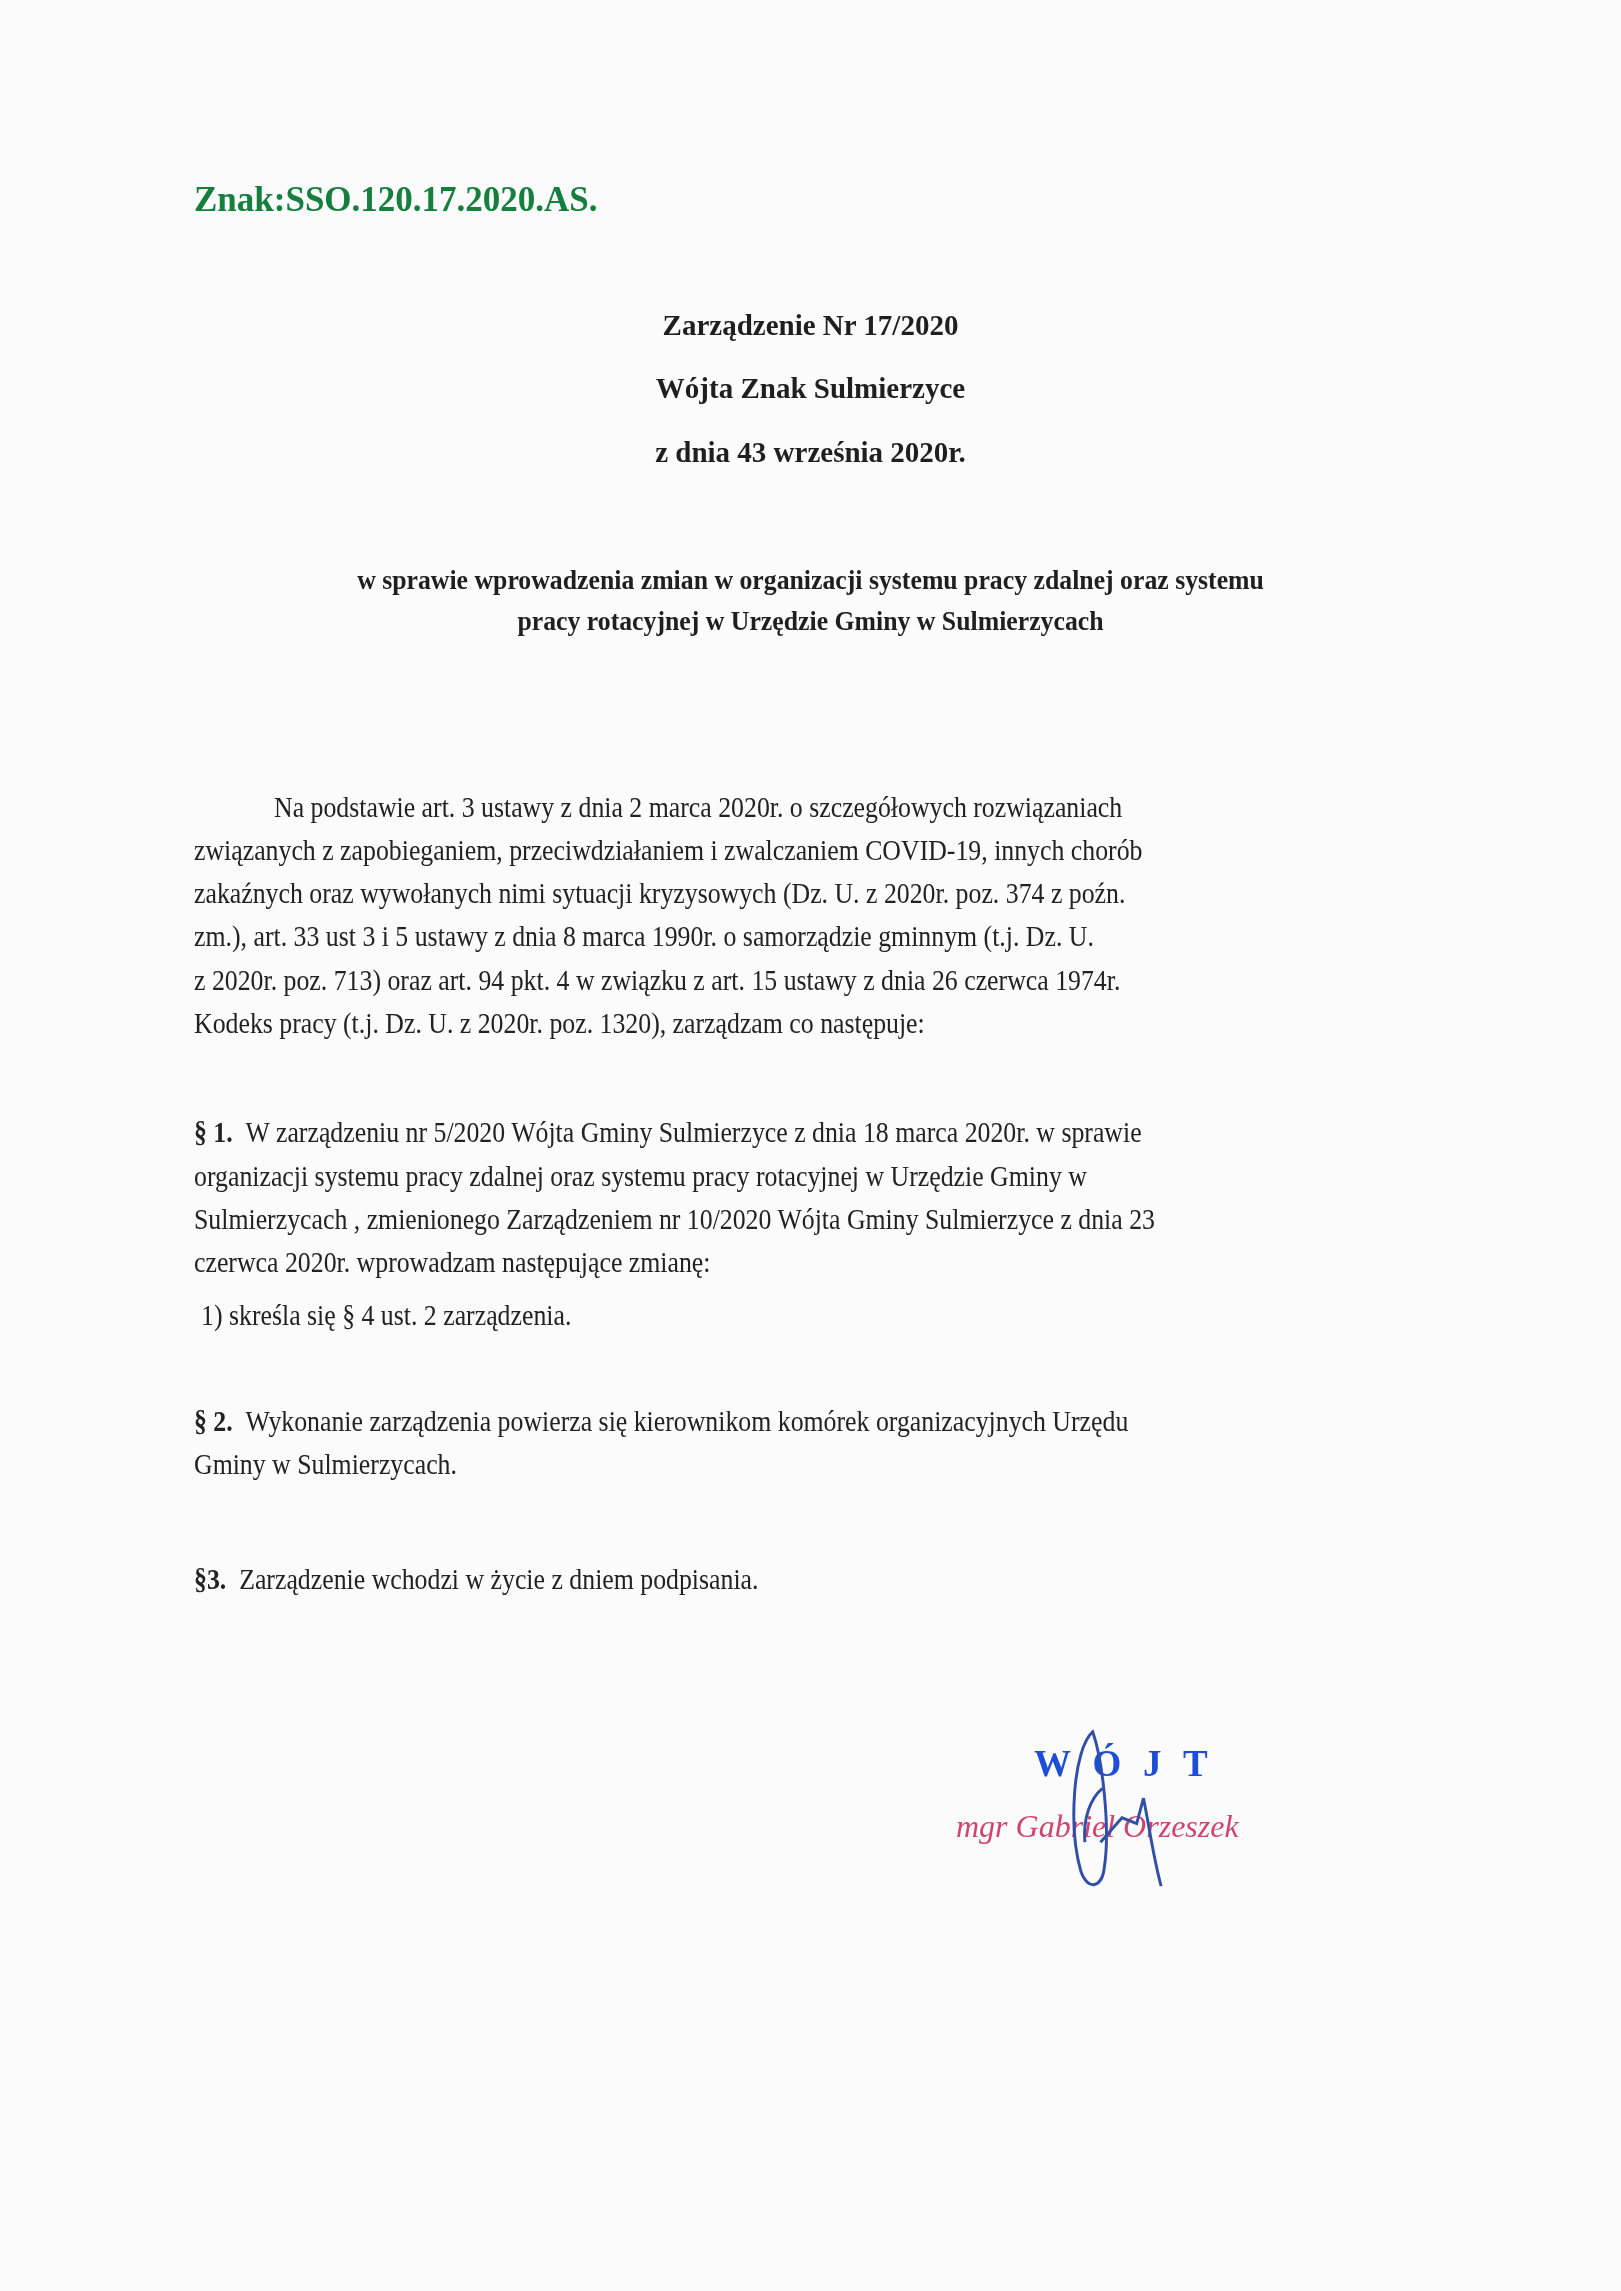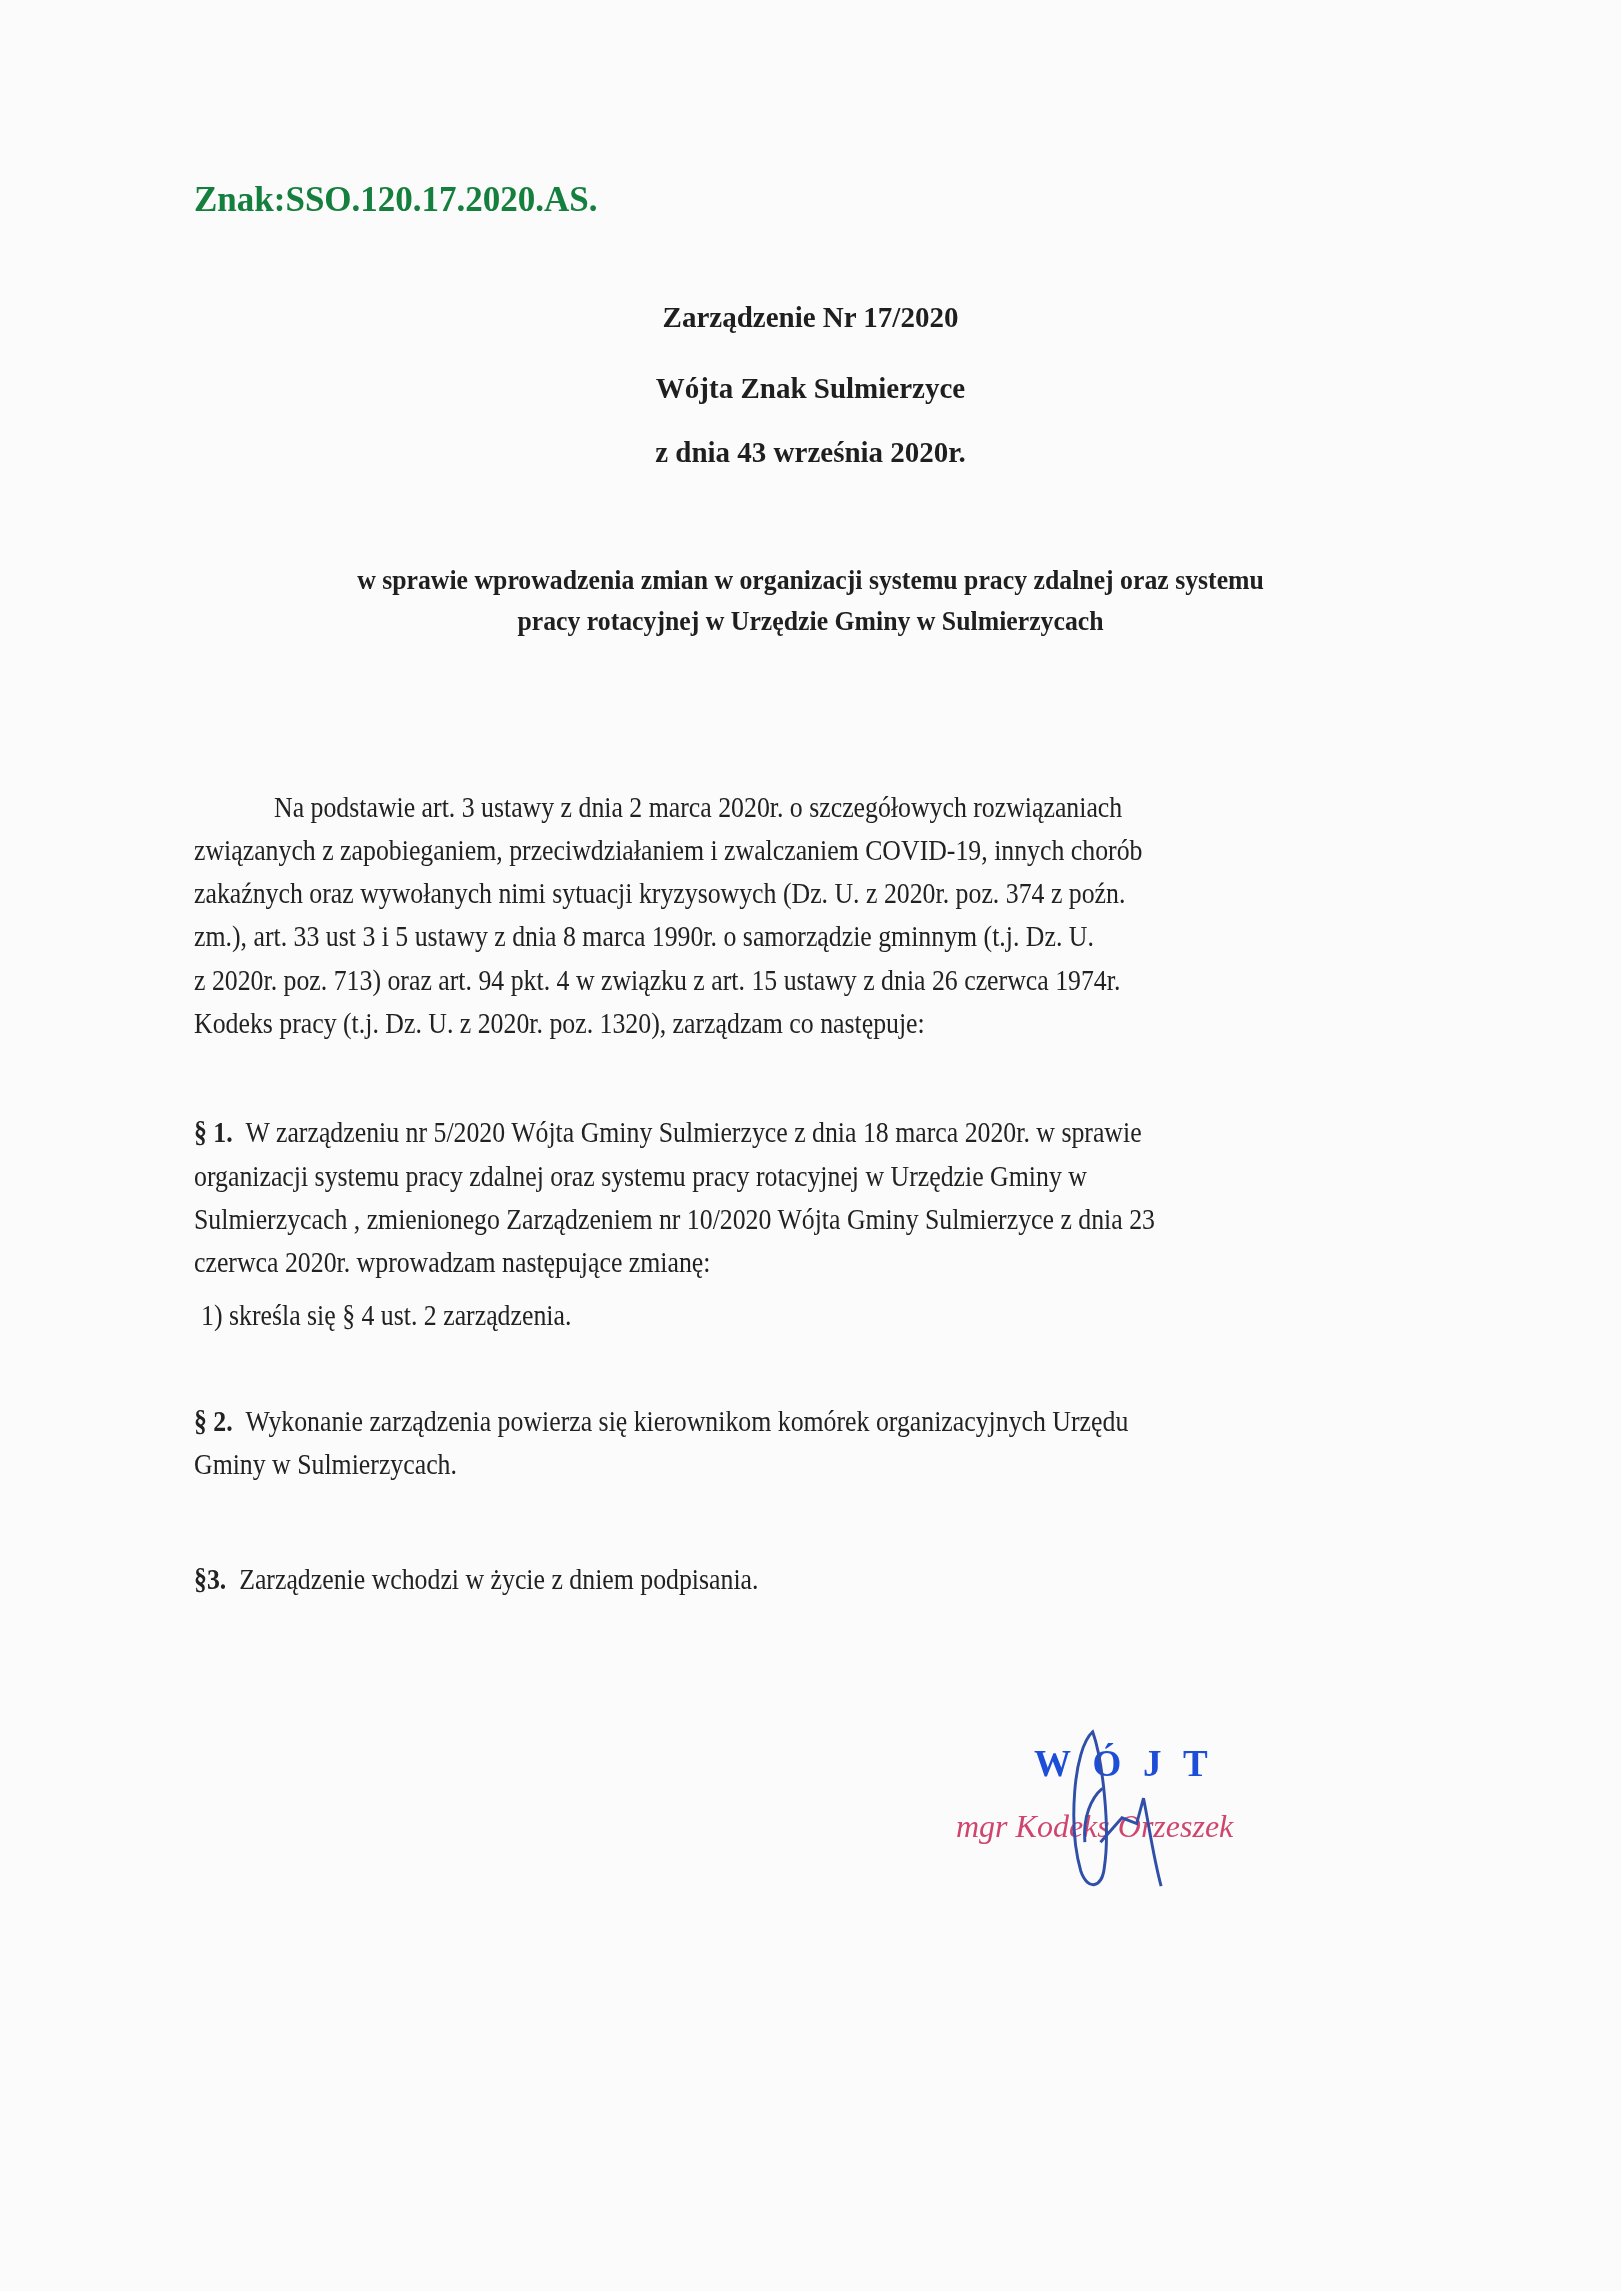--- a/index.html
+++ b/index.html
@@ -44,21 +44,21 @@
     }
     .signature-svg { position: absolute; left: 1063px; top: 1720px; }
   </style>
 </head>
 <body>
 
 <div>
 
   <div class="abs sign">Znak:SSO.120.17.2020.AS.</div>
 
-  <div class="abs hdr" style="top:301px;">Zarządzenie  Nr  17/2020</div>
+  <div class="abs hdr" style="top:309px;">Zarządzenie  Nr  17/2020</div>
   <div class="abs hdr" style="top:372px;">Wójta Znak Sulmierzyce</div>
   <div class="abs hdr" style="top:436px;">z  dnia 43 września 2020r.</div>
 
   <div class="abs subj" style="top:564px;">w sprawie  wprowadzenia  zmian  w organizacji  systemu  pracy zdalnej  oraz systemu</div>
   <div class="abs subj" style="top:605px;">pracy rotacyjnej  w Urzędzie  Gminy w Sulmierzycach</div>
 
   <div>
     <div class="abs body-line" style="left:274px; top:790px;">Na podstawie  art. 3 ustawy z dnia   2 marca  2020r.  o szczegółowych  rozwiązaniach</div>
     <div class="abs body-line" style="left:194px; top:833px;">związanych  z zapobieganiem,  przeciwdziałaniem  i zwalczaniem  COVID-19, innych  chorób</div>
     <div class="abs body-line" style="left:194px; top:876px;">zakaźnych  oraz wywołanych nimi  sytuacji  kryzysowych  (Dz. U.  z 2020r.  poz. 374 z poźn.</div>
@@ -85,21 +85,21 @@
   </div>
 
   <div>
     <div class="abs body-line" style="left:194px; top:1562px;">
       <span class="para-mark">§3.</span>&nbsp;&nbsp;<span>Zarządzenie wchodzi w życie z dniem podpisania.</span>
     </div>
   </div>
 
   <div>
     <div class="abs stamp-title">WÓJT</div>
-    <div class="abs stamp-name">mgr Kodeks Orzeszek</div>
+    <div class="abs stamp-name">mgr Gabriel Orzeszek</div>
   </div>
 
   <svg class="signature-svg" width="118" height="176" viewBox="0 0 120 180">
     <path d="M30 12 C 10 30, 5 110, 18 155 C 25 175, 40 172, 42 150 C 48 110, 40 40, 30 12 Z" fill="none" stroke="#2f4fa8" stroke-width="3"></path>
     <path d="M40 70 C 28 80, 20 100, 22 125" fill="none" stroke="#2f4fa8" stroke-width="3"></path>
     <path d="M38 125 L 60 100 L 75 106 L 82 80 C 88 110, 92 140, 100 170" fill="none" stroke="#2f4fa8" stroke-width="3"></path>
   </svg>
 
 </div>
 

